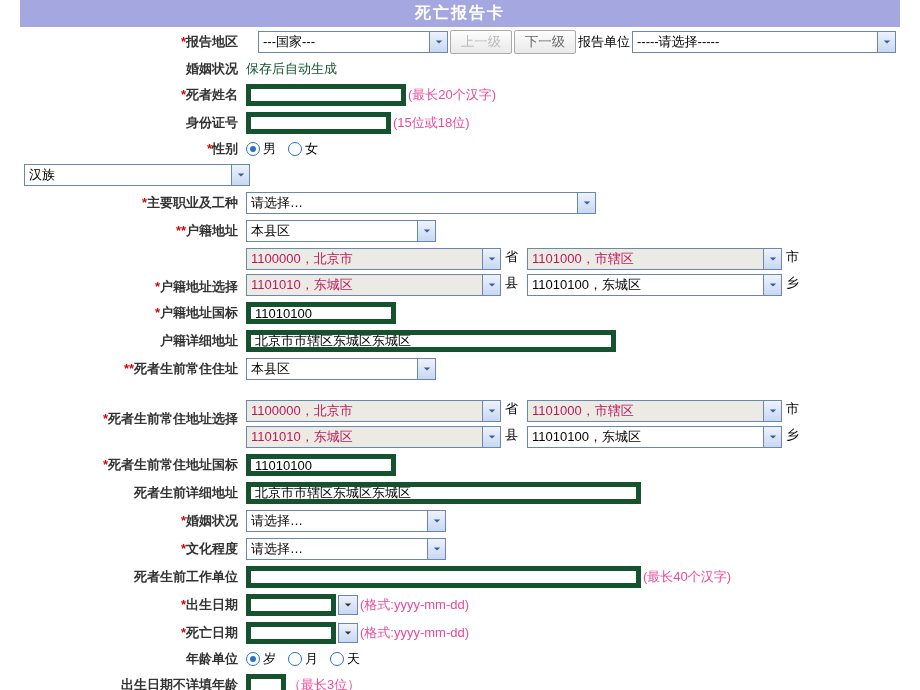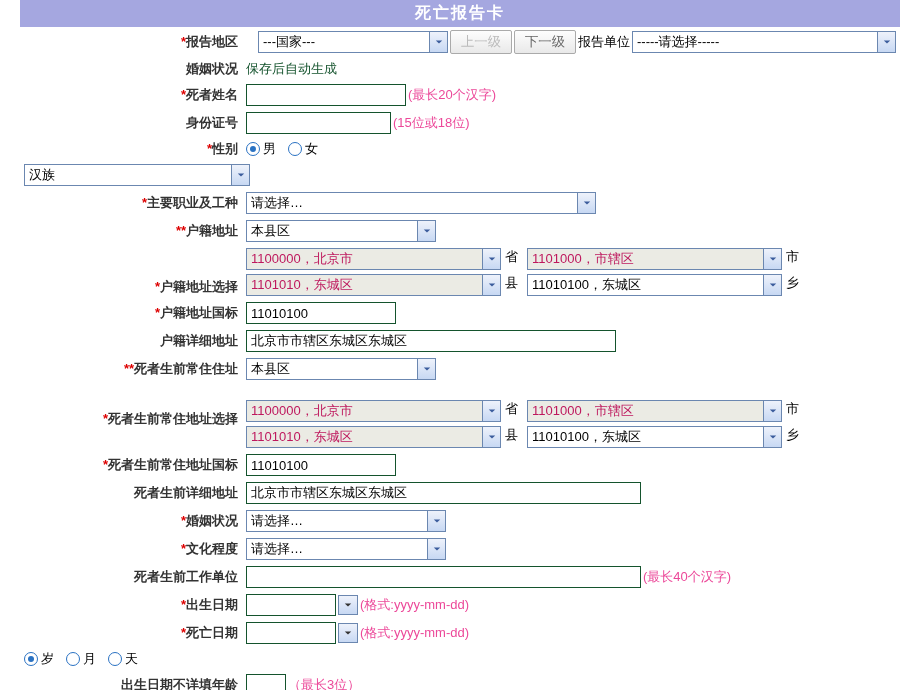--- a/index.html
+++ b/index.html
@@ -5,21 +5,21 @@
   * { box-sizing: border-box; }
   body { margin:0; padding:0; font-family: "Microsoft YaHei", sans-serif; font-size:13px; background:#fff; color:#000; }
   .sheet { width:880px; margin:0 auto; }
   .title-bar { background:#a5a7e0; color:#fff; font-weight:bold; text-align:center; padding:3px 0; font-size:16px; letter-spacing:2px; }
   .form-row { display:flex; align-items:center; padding:3px 4px; gap:2px; }
   .label { width:220px; text-align:right; padding-right:6px; font-weight:bold; color:#333; }
   .req1 { color:#d00; }
   .req2 { color:#d00; }
   .hint { color:#ec4899; }
   .auto-gen { color:#14532d; }
-  input[type=text].txt { border:1px solid #14532d; height:22px; padding:0 4px; font-size:13px; background:#fff; }
+  input[type=text].txt { border:5px solid #14532d; height:22px; padding:0 4px; font-size:13px; background:#fff; }
   .select { display:inline-flex; align-items:center; border:1px solid #6b87b0; height:22px; background:#fff; position:relative; }
   .select.disabled { background:#ebebe4; color:#be185d; }
   .select .sval { flex:1 1 auto; padding:0 4px; overflow:hidden; white-space:nowrap; }
   .select .sbtn { width:18px; height:100%; background:linear-gradient(#eef2fb,#c7d8f3); border-left:1px solid #6b87b0; display:flex; align-items:center; justify-content:center; cursor:pointer; }
   .select .sbtn svg { width:8px; height:8px; }
   .btn-nav { border:1px solid #aaa; background:linear-gradient(#fdfdfd,#e9e9e9); padding:2px 10px; border-radius:2px; color:#666; cursor:pointer; }
   .btn-nav.disabled { color:#bbb; }
   .radio-wrap { display:inline-flex; align-items:center; gap:3px; margin-right:10px; cursor:pointer; }
   .radio { width:14px; height:14px; border:1px solid #2a72c3; border-radius:50%; display:inline-flex; align-items:center; justify-content:center; background:#fff; }
   .radio.checked::after { content:""; width:6px; height:6px; background:#2a72c3; border-radius:50%; }
@@ -292,20 +292,21 @@
     <input type="text" class="txt" style="width: 90px;">
     <span class="date-btn">
         <svg viewBox="0 0 10 10" width="8" height="8">
           <path d="M1 3 L5 7 L9 3 Z" fill="#333"></path>
         </svg>
       </span>
     <span class="hint">(格式:yyyy-mm-dd)</span>
   </div>
 
   <div class="form-row">
+    <div class="label"><span>年龄单位</span></div>
     <span class="radio-wrap">
         <span class="radio checked"></span>
         <span>岁</span>
       </span>
     <span class="radio-wrap">
         <span class="radio"></span>
         <span>月</span>
       </span>
     <span class="radio-wrap">
         <span class="radio"></span>

